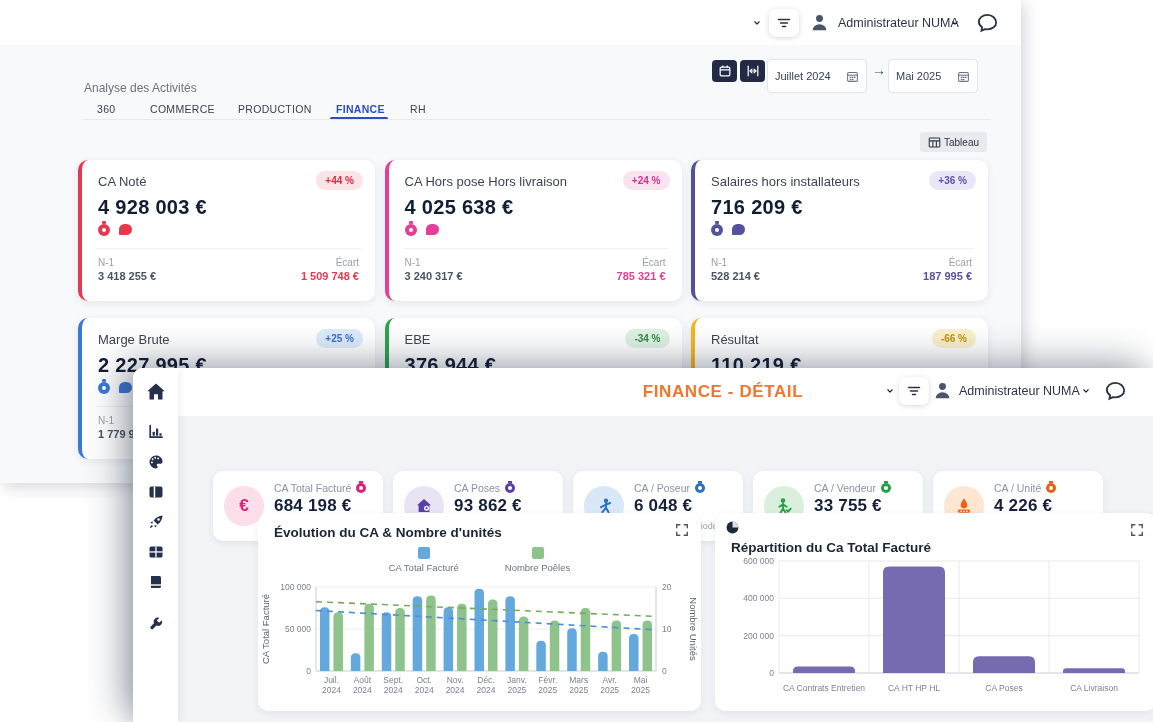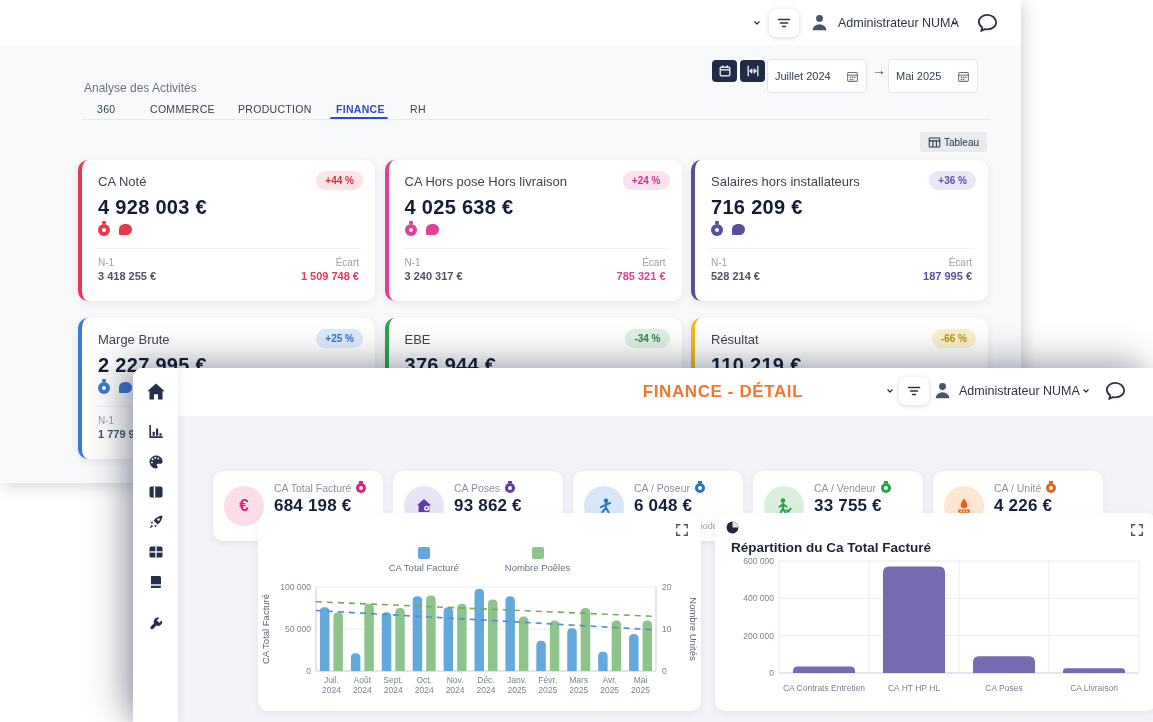--- a/index.html
+++ b/index.html
@@ -503,20 +503,21 @@
       <span class="d-value">4 226 €</span>
       <span class="d-delta-row">
         <span class="d-delta">↓</span>
         <span class="d-delta">-33.0%</span>
         <span class="d-suffix">vs période p...</span>
       </span>
     </div>
   </div>
 
   <div class="chart-card" style="left:125px;width:443px">
+    <span class="chart-title" style="top:12px">Évolution du CA &amp; Nombre d'unités</span>
     <svg class="expand-ic icn" width="14" height="14" style="color:#4b5563">
         <use href="#i-expand"></use>
       </svg>
     <div class="legend">
       <span class="legend-item">
         <span class="legend-swatch" style="--c: #64a9dd;"></span>
         <span class="legend-label">CA Total Facturé</span>
       </span>
       <span class="legend-item">
         <span class="legend-swatch" style="--c: #8ec48b;"></span>

